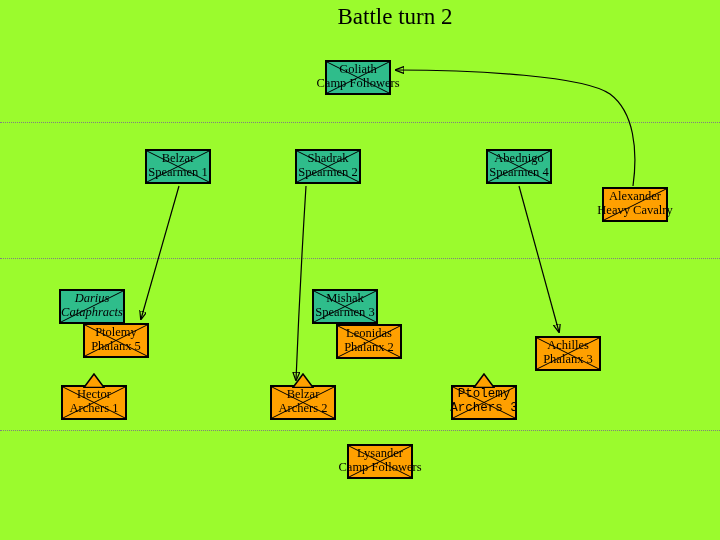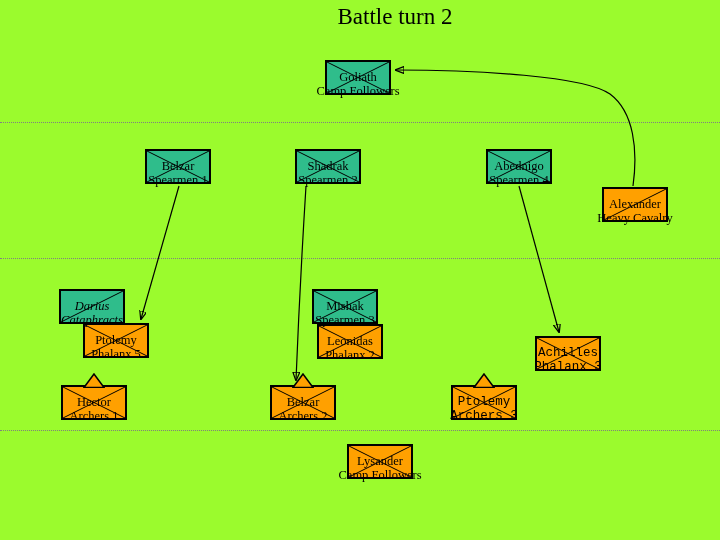--- a/index.html
+++ b/index.html
@@ -39,21 +39,20 @@
   .unit svg.sym line{stroke:#000;stroke-width:1px;}
   .unit .tent{
     position:absolute;top:-14px;left:50%;margin-left:-11px;
     width:22px;height:15px;
   }
   .unit .l1,.unit .l2{
     position:absolute;left:50%;transform:translateX(-50%);
     white-space:nowrap;
     font-size:12.5px;line-height:15px;color:#000;
     z-index:2;
-    margin-top:8px;
   }
   .unit .l1{top:0px;}
   .unit .l2{top:14px;}
 </style>
 </head>
 <body>
 
 <div id="stage">
   <div class="title">Battle turn 2</div>
   <div id="dividers">
@@ -128,29 +127,29 @@
         <div class="l2">Spearmen 3</div>
       </div>
       <div class="unit side-orange" style="left: 83px; top: 323px;">
         <svg class="sym" viewBox="0 0 62 31" preserveAspectRatio="none">
           <line x1="0" y1="31" x2="62" y2="0"></line>
           <line x1="0" y1="0" x2="62" y2="31"></line>
         </svg>
         <div class="l1">Ptolemy</div>
         <div class="l2">Phalanx 5</div>
       </div>
-      <div class="unit side-orange" style="left: 317px; top: 324px;">
+      <div class="unit side-orange" style="left: 336px; top: 324px;">
         <svg class="sym" viewBox="0 0 62 31" preserveAspectRatio="none">
           <line x1="0" y1="31" x2="62" y2="0"></line>
           <line x1="0" y1="0" x2="62" y2="31"></line>
         </svg>
         <div class="l1">Leonidas</div>
         <div class="l2">Phalanx 2</div>
       </div>
-      <div class="unit side-orange" style="left: 535px; top: 336px; font-family: Liberation Mono, monospace;">
+      <div class="unit side-orange" style="left: 535px; top: 336px;">
         <svg class="sym" viewBox="0 0 62 31" preserveAspectRatio="none">
           <line x1="0" y1="31" x2="62" y2="0"></line>
           <line x1="0" y1="0" x2="62" y2="31"></line>
         </svg>
         <div class="l1">Achilles</div>
         <div class="l2">Phalanx 3</div>
       </div>
       <div class="unit side-orange" style="left: 61px; top: 385px;">
         <svg class="tent" viewBox="0 0 22 15">
           <polygon points="11,1 1,14.5 21,14.5" fill="#FFA000" stroke="#000" stroke-width="1.5"></polygon>

